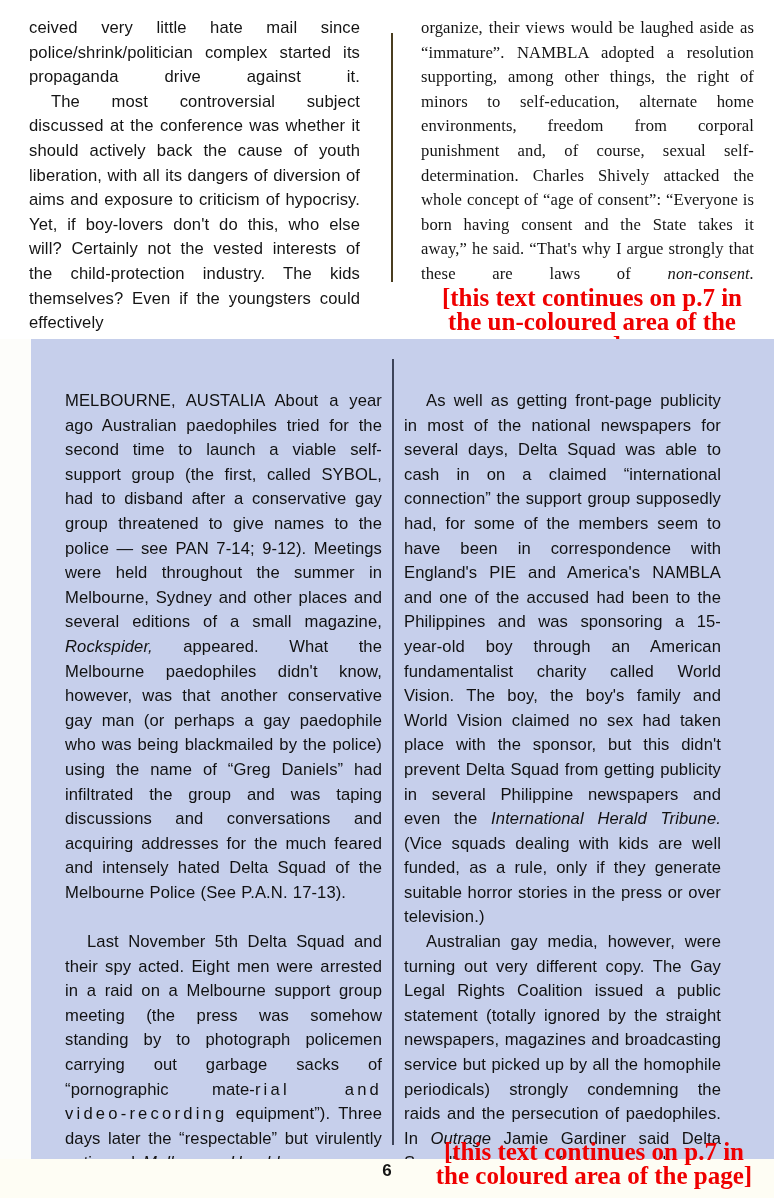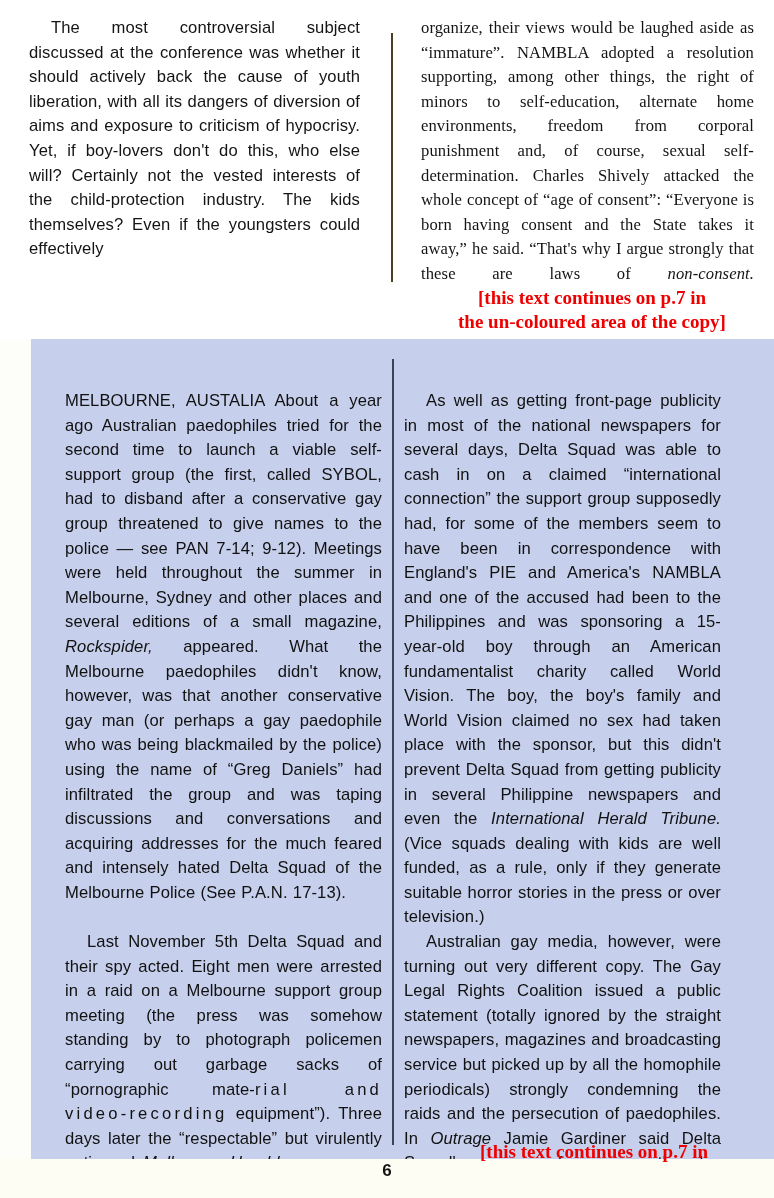--- a/index.html
+++ b/index.html
@@ -76,21 +76,21 @@
     text-align-last: justify;
   }
   i, em { font-style: italic; }
 
   
   .red-note {
     position: absolute;
     color: #ef0000;
     font-family: "Liberation Serif", serif;
     font-weight: bold;
-    font-size: 19px;
+    font-size: 25px;
     line-height: 24px;
     text-align: center;
   }
   #red-note-top {
     left: 418px;
     top: 286px;
     width: 348px;
   }
   #red-note-bottom {
     left: 420px;
@@ -179,20 +179,21 @@
 </head>
 <body>
 
 <div id="page">
 
   <div id="top-section">
 
     <div id="top-divider"></div>
 
     <div class="top-col" id="top-col-left">
+      <p class="forced-just"><span>ceived very little hate mail since police/shrink/politician complex started its propaganda drive against it.</span></p>
       <p class="indent forced-just"><span>The most controversial subject discussed at the conference was whether it should actively back the cause of youth liberation, with all its dangers of diversion of aims and exposure to criticism of hypocrisy. Yet, if boy-lovers don't do this, who else will? Certainly not the vested interests of the child-protection industry. The kids themselves? Even if the youngsters could effectively</span></p>
     </div>
 
     <div class="top-col" id="top-col-right">
       <p><span class="forced-just" style="display:inline">organize, their views would be laughed aside as “immature”. NAMBLA adopted a resolution supporting, among other things, the right of minors to self-education, alternate home environments, freedom from corporal punishment and, of course, sexual self-determination. Charles Shively attacked the whole concept of “age of consent”: “Everyone is born having consent and the State takes it away,” he said. “That's why I argue strongly that these are laws of </span><i>non-consent.</i></p>
     </div>
   </div>
 
   <div class="red-note" id="red-note-top">
     <span>[this text continues on p.7  in</span>
@@ -211,17 +212,18 @@
     <div class="blue-col" id="blue-col-right">
       <p class="indent"><span>As well as getting front-page publicity in most of the national newspapers for several days, Delta Squad was able to cash in on a claimed “international connection” the support group supposedly had, for some of the members seem to have been in correspondence with England's PIE and America's NAMBLA and one of the accused had been to the Philippines and was sponsoring a 15-year-old boy through an American fundamentalist charity called World Vision. The boy, the boy's family and World Vision claimed no sex had taken place with the sponsor, but this didn't prevent Delta Squad from getting publicity in several Philippine newspapers and even the </span><i>International Herald Tribune.</i><span> (Vice squads dealing with kids are well funded, as a rule, only if they generate suitable horror stories in the press or over television.)</span></p>
       <p class="indent"><span>Australian gay media, however, were turning out very different copy. The Gay Legal Rights Coalition issued a public statement (totally ignored by the straight newspapers, magazines and broadcasting service but picked up by all the homophile periodicals) strongly condemning the raids and the persecution of paedophiles. In </span><i>Outrage</i><span> Jamie Gardiner said Delta Squad's press conference on the day following the</span></p>
     </div>
   </div>
 
   <div id="bottom-margin"></div>
 
   <div class="red-note" id="red-note-bottom">
     <span>[this text continues on p.7  in</span>
+    <span>the coloured area of the page]</span>
   </div>
 
   <div id="page-number">6</div>
 
 </div>
 
 </body></html>

